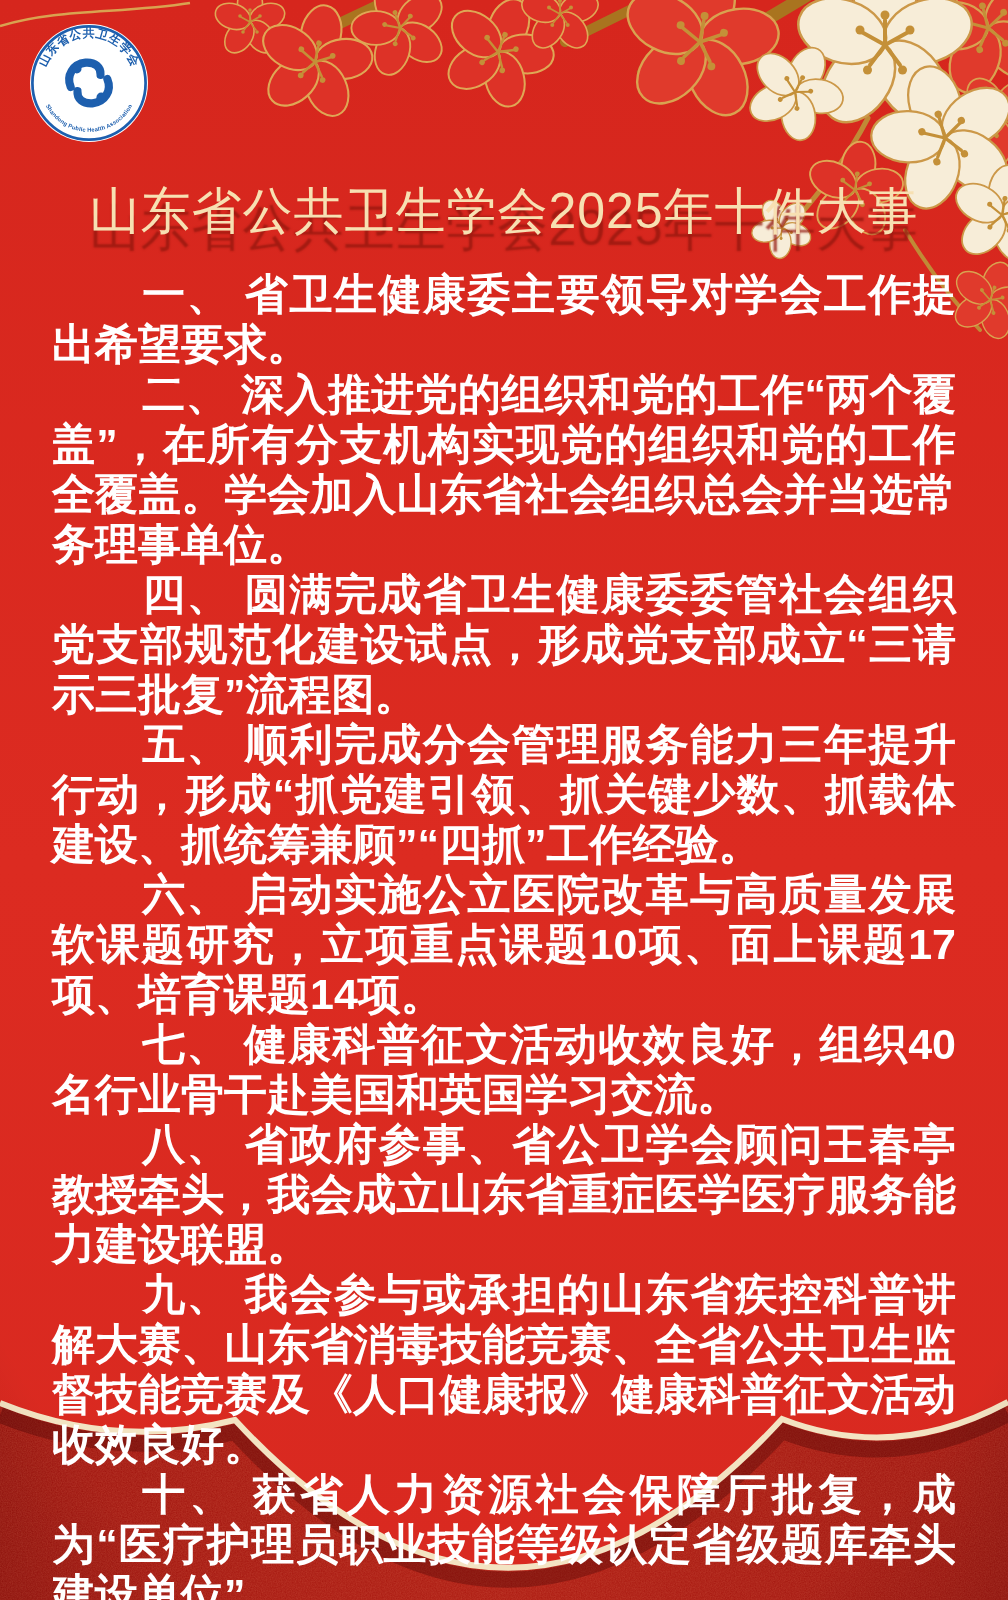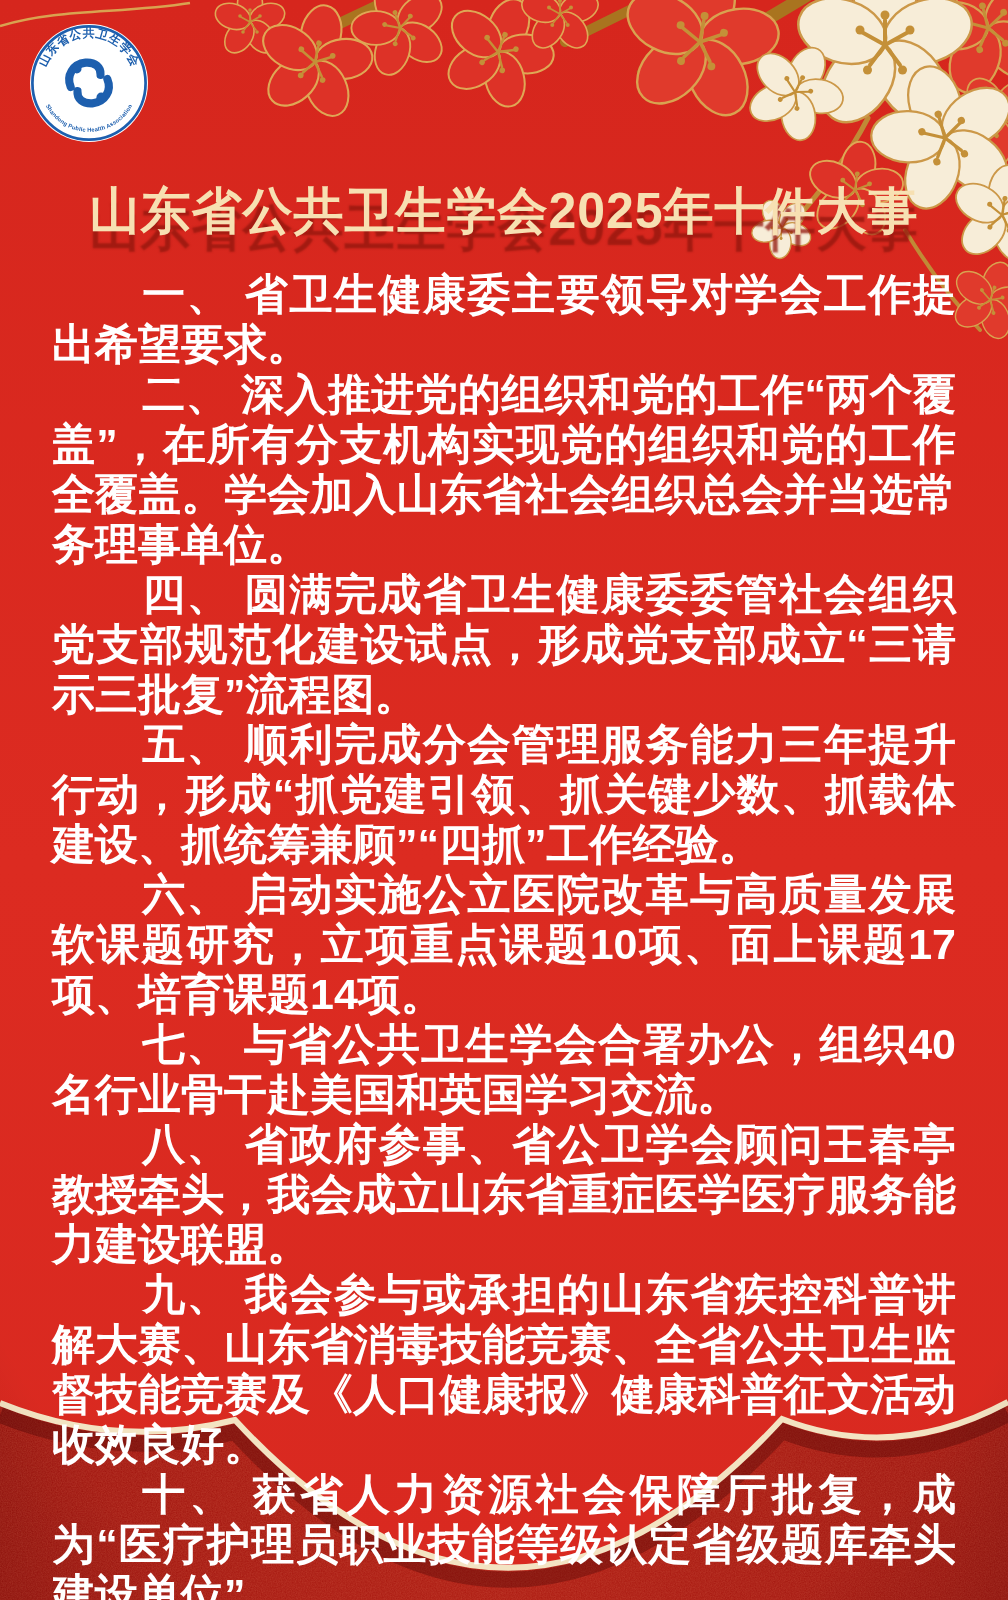--- a/index.html
+++ b/index.html
@@ -8,21 +8,21 @@
     background:#9e130d;
     font-family:"Liberation Sans","DejaVu Sans",sans-serif;
   }
   .poster{position:absolute;inset:0;width:1008px;height:1600px;}
   .layer{position:absolute;left:0;top:0;width:1008px;height:1600px;pointer-events:none;}
 
   
   .title{
     position:absolute;left:0;top:178px;width:1008px;margin:0;
     text-align:center;
-    font-size:50px;font-weight:bold;letter-spacing:1px;
+    font-size:50px;font-weight:normal;letter-spacing:1px;
     color:#f7e0b2;
     text-shadow:0 17px 2px rgba(148,23,14,0.78);
     z-index:6;
   }
 
   
   .content{
     position:absolute;left:52px;top:269px;width:904px;
     color:#ffffff;font-size:43px;font-weight:bold;line-height:50px;
     text-align:justify;z-index:6;
@@ -158,19 +158,19 @@
   </div>
 
   <h1 class="title">山东省公共卫生学会2025年十件大事</h1>
 
   <div class="content">
     <p>一、 省卫生健康委主要领导对学会工作提出希望要求。</p>
     <p>二、 深入推进党的组织和党的工作“两个覆盖”，在所有分支机构实现党的组织和党的工作全覆盖。学会加入山东省社会组织总会并当选常务理事单位。</p>
     <p>四、 圆满完成省卫生健康委委管社会组织党支部规范化建设试点，形成党支部成立“三请示三批复”流程图。</p>
     <p>五、 顺利完成分会管理服务能力三年提升行动，形成“抓党建引领、抓关键少数、抓载体建设、抓统筹兼顾”“四抓”工作经验。</p>
     <p>六、 启动实施公立医院改革与高质量发展软课题研究，立项重点课题10项、面上课题17项、培育课题14项。</p>
-    <p>七、 与省公共卫生学会合署办公，组织40名行业骨干赴美国和英国学习交流。</p>
+    <p>七、 健康科普征文活动收效良好，组织40名行业骨干赴美国和英国学习交流。</p>
     <p>八、 省政府参事、省公卫学会顾问王春亭教授牵头，我会成立山东省重症医学医疗服务能力建设联盟。</p>
     <p>九、 我会参与或承担的山东省疾控科普讲解大赛、山东省消毒技能竞赛、全省公共卫生监督技能竞赛及《人口健康报》健康科普征文活动收效良好。</p>
     <p>十、 获省人力资源社会保障厅批复，成为“医疗护理员职业技能等级认定省级题库牵头建设单位”。</p>
   </div>
 
 </div>
 
 </body></html>

